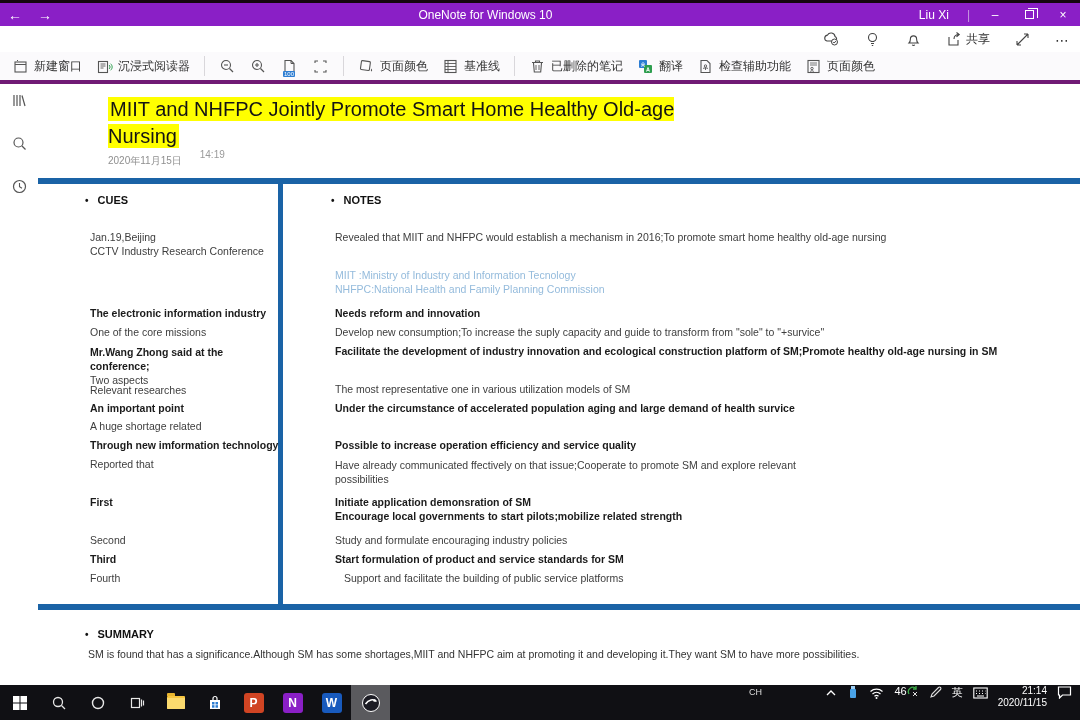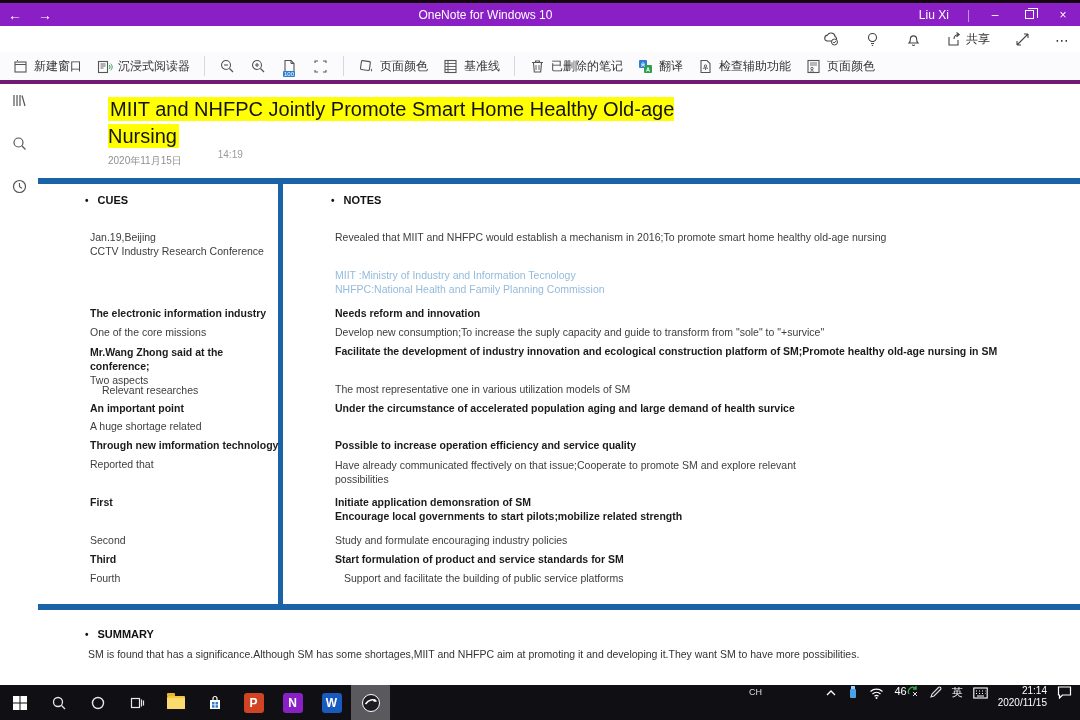--- a/index.html
+++ b/index.html
@@ -35,21 +35,21 @@
   .tsep { width:1px; height:20px; background:#d9d7db; }
   .icon16 { width:17px; height:17px; display:inline-block; }
   .zoombadge { position:absolute; left:2px; bottom:-2px; background:#2d7dd2; color:#fff; font-size:6px; padding:0 1px; border-radius:1px; }
 
   
   .leftrail { top:84px; left:0; width:38px; height:601px; background:#fff; display:flex; flex-direction:column; align-items:center; padding-top:8px; gap:22px; }
 
   
   .page-title { top:96px; left:108px; width:585px; font-size:20px; line-height:27px; color:#141414; font-weight:500; }
   .page-title span { background:#ffff00; padding:1px 2px; }
-  .meta-row { top:154px; left:108px; display:flex; gap:36px; font-size:10px; color:#8f8f8f; }
+  .meta-row { top:154px; left:108px; display:flex; gap:18px; font-size:10px; color:#8f8f8f; }
   .meta-time { position:relative; top:-5px; color:#9a9a9a; }
 
   .cornell { top:178px; left:38px; width:1042px; height:432px; border-top:6px solid #1a63a6; border-bottom:6px solid #1a63a6; }
   .vline { position:absolute; left:240px; top:0; bottom:0; width:5px; background:#1a63a6; }
 
   .col { position:absolute; top:0; bottom:0; }
   .col-cues { left:47px; width:193px; }
   .col-notes { left:252px; width:790px; }
   .line { position:absolute; font-size:10.5px; color:#3d3d3d; white-space:nowrap; }
   .line.b { font-weight:bold; color:#1b1b1b; }
@@ -259,21 +259,21 @@
       <div class="sec-head" style="top:10px; left:0;">
         <span class="bullet">•</span>
         <span>CUES</span>
       </div>
       <div class="line" style="top:47px;  left:5px;">Jan.19,Beijing</div>
       <div class="line" style="top:61px;  left:5px;">CCTV Industry Research Conference</div>
       <div class="line b" style="top:123px; left:5px;">The electronic information industry</div>
       <div class="line" style="top:142px; left:5px;">One of the core missions</div>
       <div class="line b wrap" style="top:161px; left:5px; width:160px; line-height:14px;">Mr.Wang Zhong said at the conference;</div>
       <div class="line" style="top:190px; left:5px;">Two aspects</div>
-      <div class="line" style="top:200px; left:17px;">Relevant researches</div>
+      <div class="line" style="top:200px; left:5px;">Relevant researches</div>
       <div class="line b" style="top:218px; left:5px;">An important point</div>
       <div class="line" style="top:236px; left:5px;">A huge shortage related</div>
       <div class="line b" style="top:255px; left:5px;">Through new imformation technology</div>
       <div class="line" style="top:274px; left:5px;">Reported that</div>
       <div class="line b" style="top:312px; left:5px;">First</div>
       <div class="line" style="top:350px; left:5px;">Second</div>
       <div class="line b" style="top:369px; left:5px;">Third</div>
       <div class="line" style="top:388px; left:5px;">Fourth</div>
     </div>
 

